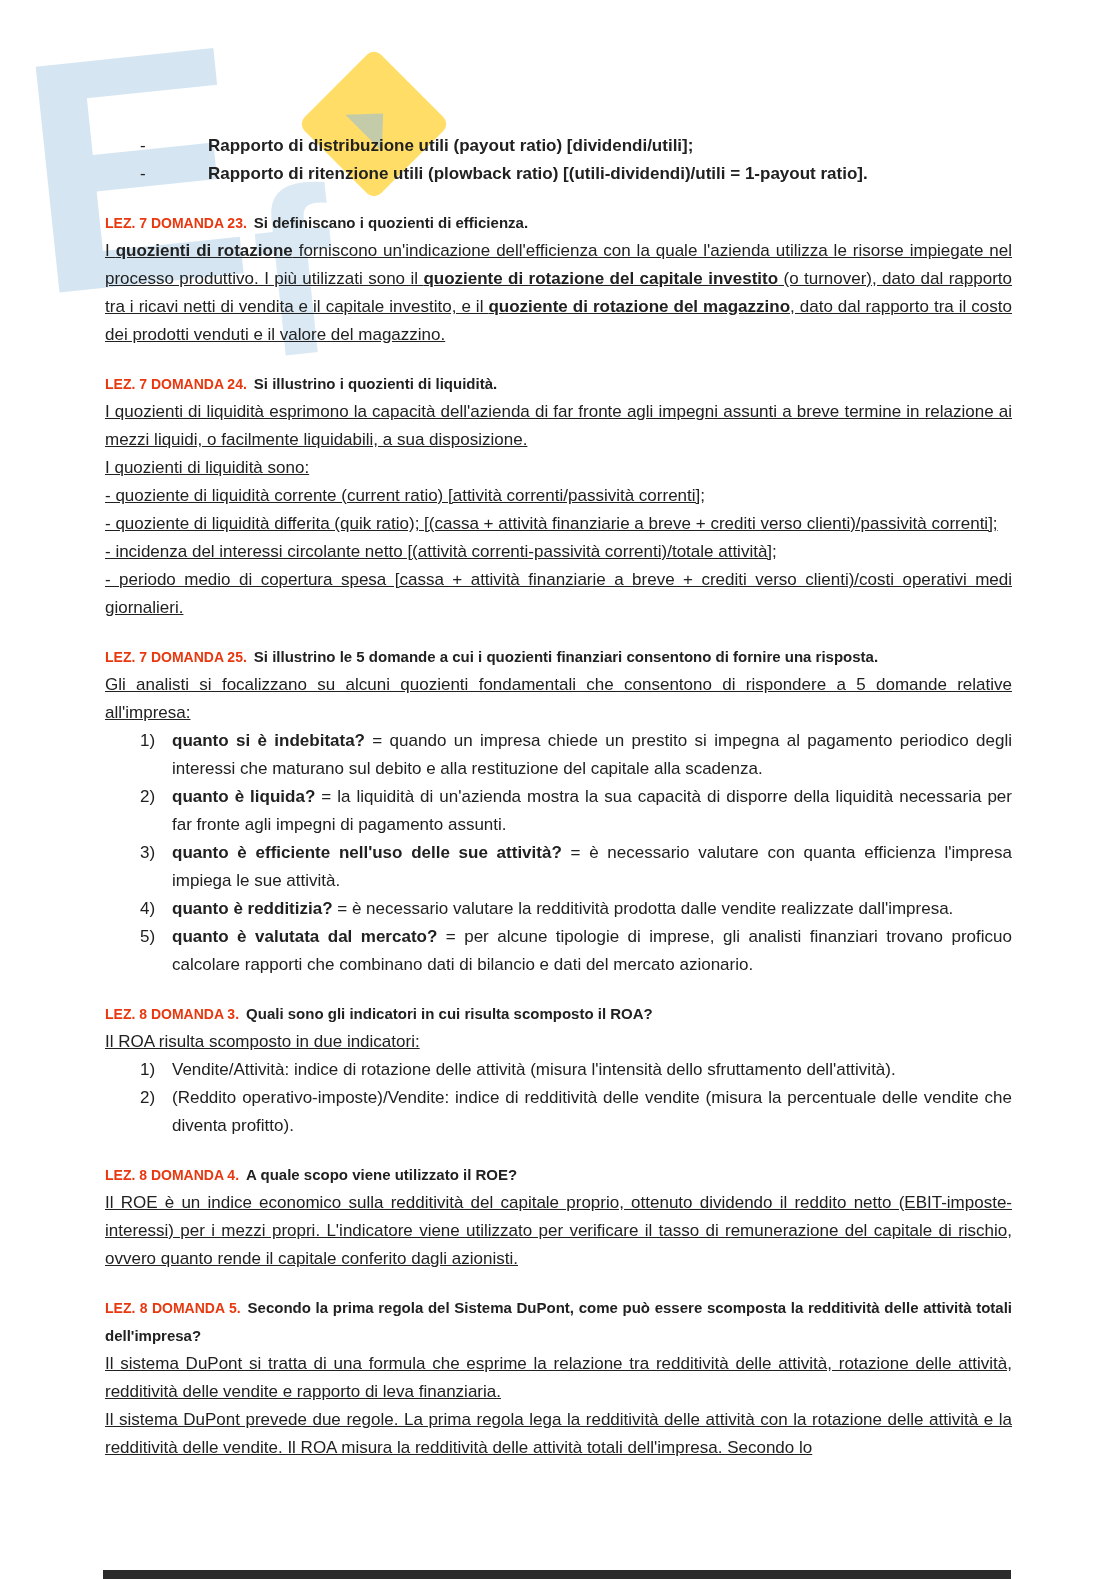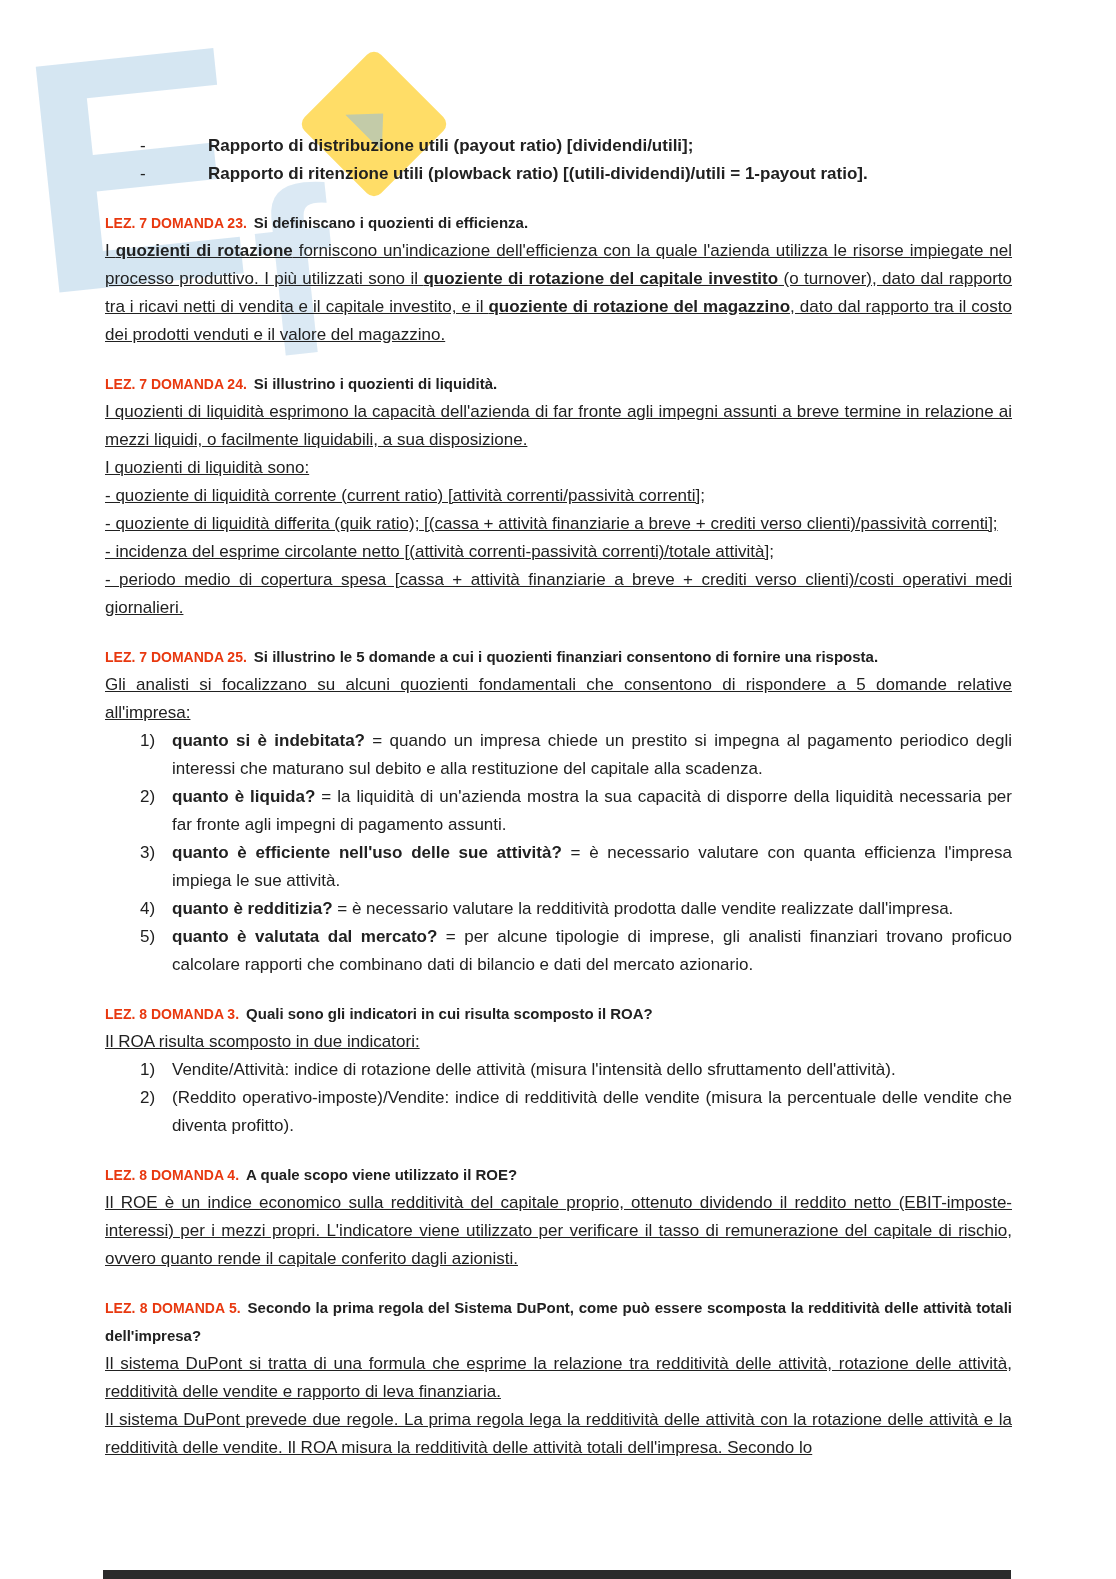--- a/index.html
+++ b/index.html
@@ -60,21 +60,21 @@
       <section class="section">
         <p class="heading"><span class="hlabel">LEZ. 7 DOMANDA 23.</span><span class="htitle">Si definiscano i quozienti di efficienza.</span></p>
         <p class="para"><span>I </span><span class="bold">quozienti di rotazione</span><span> forniscono un'indicazione dell'efficienza con la quale l'azienda utilizza le risorse impiegate nel processo produttivo. I più utilizzati sono il </span><span class="bold">quoziente di rotazione del capitale investito</span><span> (o turnover), dato dal rapporto tra i ricavi netti di vendita e il capitale investito, e il </span><span class="bold">quoziente di rotazione del magazzino</span><span>, dato dal rapporto tra il costo dei prodotti venduti e il valore del magazzino.</span></p>
       </section>
       <section class="section">
         <p class="heading"><span class="hlabel">LEZ. 7 DOMANDA 24.</span><span class="htitle">Si illustrino i quozienti di liquidità.</span></p>
         <p class="para"><span>I quozienti di liquidità esprimono la capacità dell'azienda di far fronte agli impegni assunti a breve termine in relazione ai mezzi liquidi, o facilmente liquidabili, a sua disposizione.</span></p>
         <p class="para"><span>I quozienti di liquidità sono:</span></p>
         <p class="para"><span>- quoziente di liquidità corrente (current ratio) [attività correnti/passività correnti];</span></p>
         <p class="para"><span>- quoziente di liquidità differita (quik ratio); [(cassa + attività finanziarie a breve + crediti verso clienti)/passività correnti];</span></p>
-        <p class="para"><span>- incidenza del esprime circolante netto [(attività correnti-passività correnti)/totale attività];</span></p>
+        <p class="para"><span>- incidenza del interessi circolante netto [(attività correnti-passività correnti)/totale attività];</span></p>
         <p class="para"><span>- periodo medio di copertura spesa [cassa + attività finanziarie a breve + crediti verso clienti)/costi operativi medi giornalieri.</span></p>
       </section>
       <section class="section">
         <p class="heading"><span class="hlabel">LEZ. 7 DOMANDA 25.</span><span class="htitle">Si illustrino le 5 domande a cui i quozienti finanziari consentono di fornire una risposta.</span></p>
         <p class="para"><span>Gli analisti si focalizzano su alcuni quozienti fondamentali che consentono di rispondere a 5 domande relative all'impresa:</span></p>
         <div class="li">
           <span class="num">1)</span>
           <div class="litext"><span class="bold">quanto si è indebitata?</span><span> = quando un impresa chiede un prestito si impegna al pagamento periodico degli interessi che maturano sul debito e alla restituzione del capitale alla scadenza.</span></div>
         </div>
         <div class="li">

